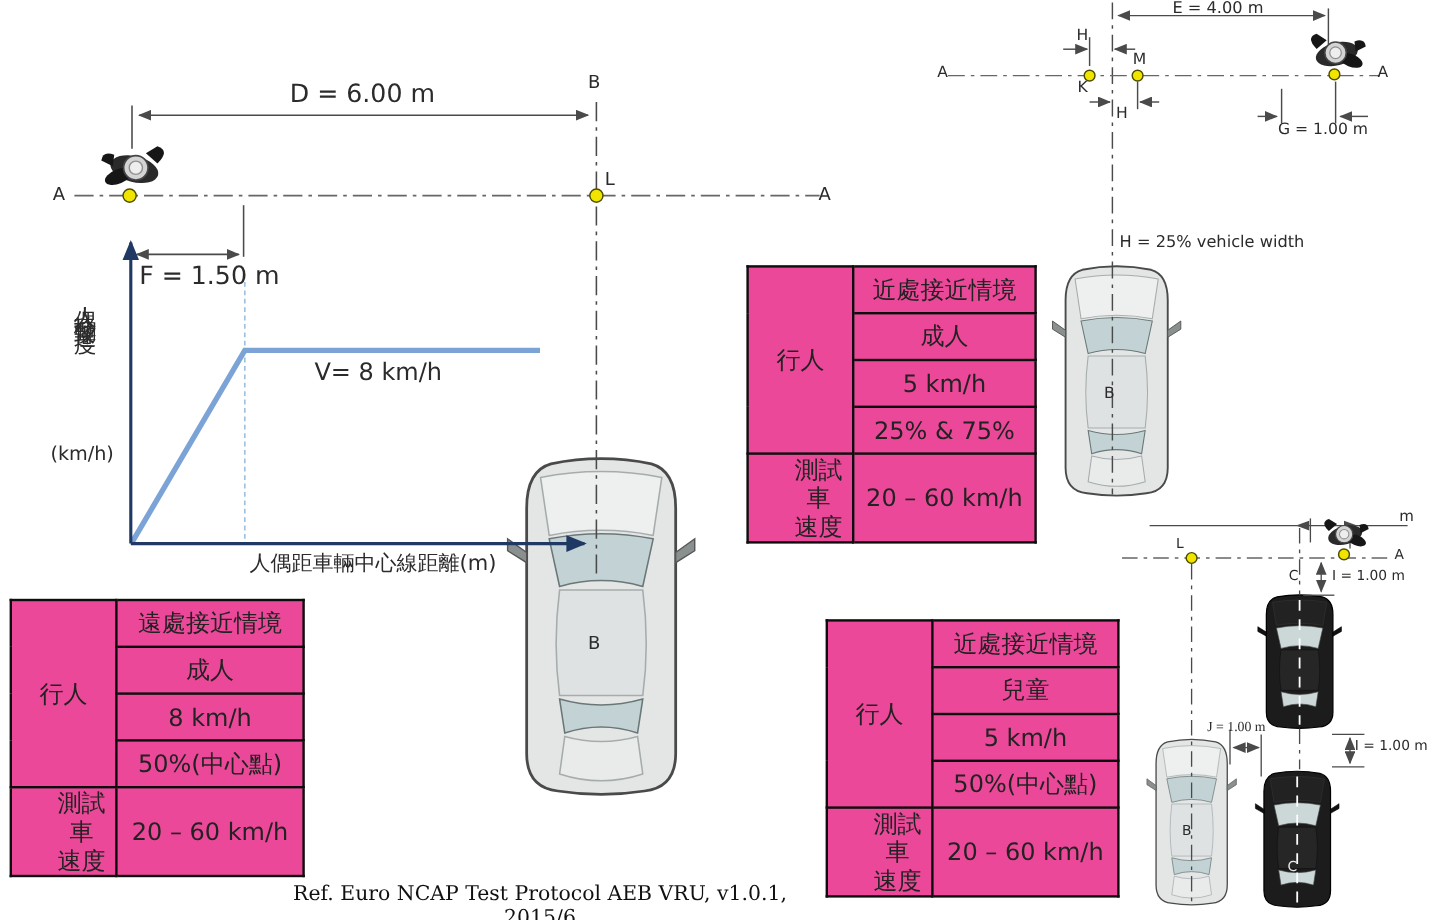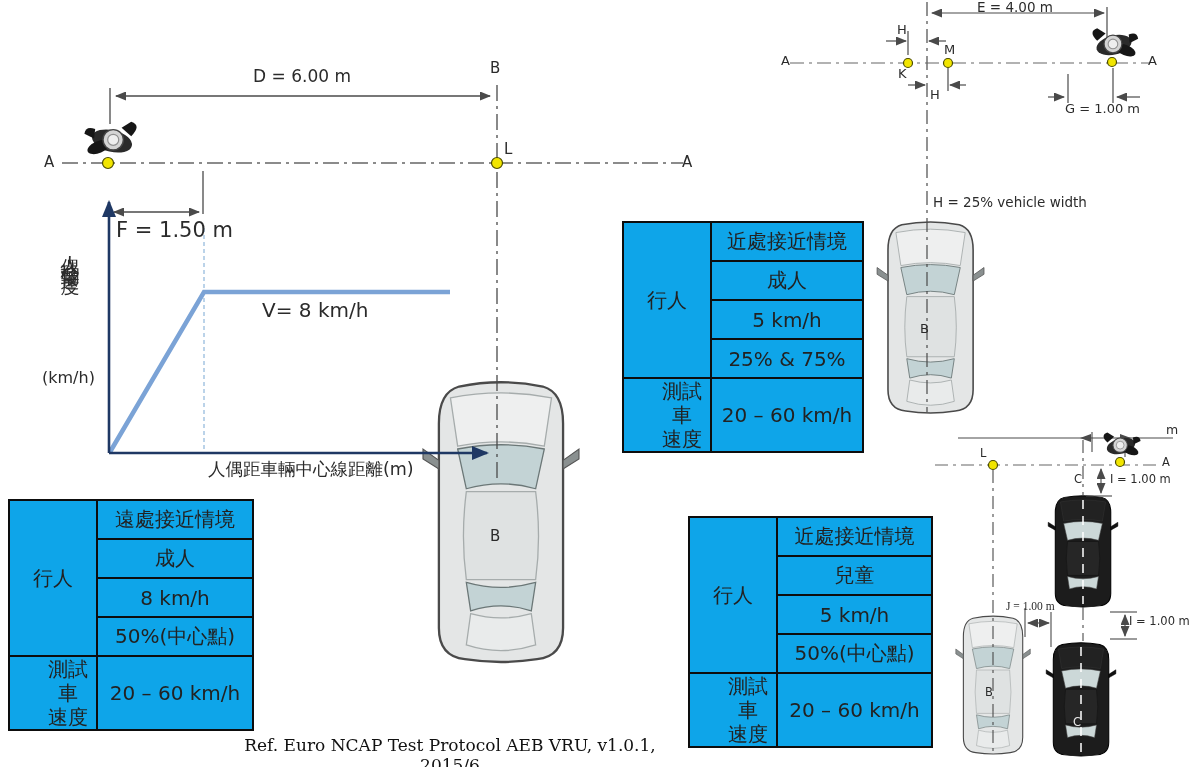--- a/index.html
+++ b/index.html
@@ -5,21 +5,21 @@
   html,body{margin:0;padding:0;background:#fff;}
   #canvas{position:relative;width:1195px;height:767px;background:#fff;overflow:hidden;
           font-family:"DejaVu Sans","Liberation Sans",sans-serif;color:#1a1a1a;}
   #scene{position:absolute;left:0;top:0;}
   .lbl{position:absolute;white-space:nowrap;color:#2b2b2b;}
   .ctr{text-align:center;}
   .vtext{writing-mode:vertical-lr;text-orientation:upright;letter-spacing:4px;}
   .tbl{position:absolute;background:#fff;}
   .tbl table{border-collapse:collapse;width:100%;table-layout:fixed;}
   .tbl td{border:2px solid #0d0d0d;text-align:center;vertical-align:middle;
-          font-size:20px;color:#222;padding:0 2px;background:#0ea5e9;}
+          font-size:20px;color:#222;padding:0 2px;background:#ec4899;}
   .tbl col.c1{width:88px;}
   .tbl .r{height:37px;}
   .tbl .rlast{height:60px;}
   .tbl .two{line-height:1.2;padding-left:32px;}
   .footer{position:absolute;font-family:"DejaVu Serif","Liberation Serif",serif;
           color:#111;}
 </style>
 </head>
 <body>
 
@@ -149,21 +149,21 @@
     <use href="#ped" transform="translate(112,141) scale(-1.2,1.2)"></use>
   </g>
   <g>
     <use href="#ped" transform="translate(1114,45) scale(1.05)"></use>
   </g>
   <g>
     <use href="#ped" transform="translate(1121,446) scale(0.85)"></use>
   </g>
 </svg>
 
-<div class="lbl ctr" style="left:232px;top:66px;width:140px;font-size:17px;">D = 6.00 m</div>
+<div class="lbl ctr" style="left:232px;top:66px;width:140px;font-size:21px;">D = 6.00 m</div>
 <div class="lbl" style="left:490px;top:59px;font-size:15px;">B</div>
 <div class="lbl" style="left:44px;top:153px;font-size:15px;">A</div>
 <div class="lbl" style="left:682px;top:153px;font-size:15px;">A</div>
 <div class="lbl" style="left:504px;top:140px;font-size:15px;">L</div>
 <div class="lbl ctr" style="left:116px;top:218px;width:90px;font-size:21px;">F = 1.50 m</div>
 <div class="lbl vtext" style="left:58px;top:240px;font-size:19px;">人偶移動速度</div>
 <div class="lbl" style="left:42px;top:368px;font-size:16px;">(km/h)</div>
 <div class="lbl" style="left:262px;top:298px;font-size:20px;">V= 8 km/h</div>
 <div class="lbl" style="left:176px;top:457px;font-size:17.5px;margin-left:32px;">人偶距車輛中心線距離(m)</div>
 <div class="lbl" style="left:490px;top:527px;font-size:15px;">B</div>

